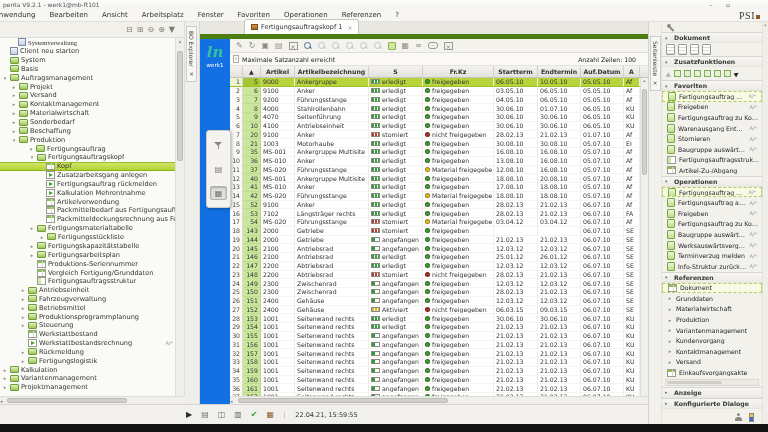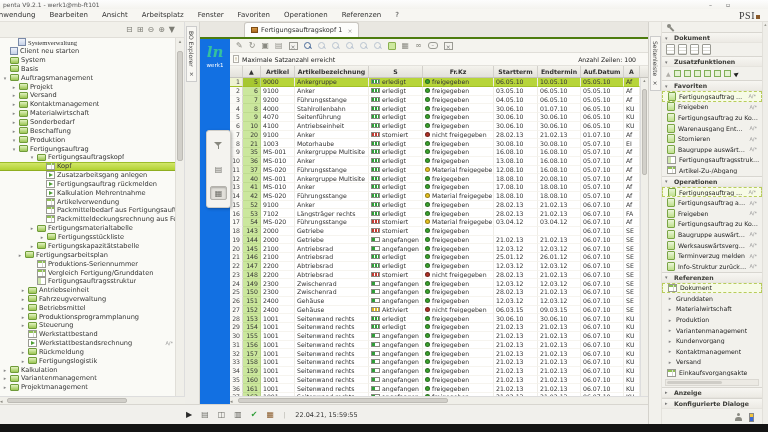--- a/index.html
+++ b/index.html
@@ -33,21 +33,21 @@
   border-left:1px solid #e0ded8;font-size:5px;color:#8a8a82;text-align:center}
 #tree-vthumb{margin:7px 1px 0;height:110px;background:#d2d0ca;border:1px solid #bdbbb5;border-radius:2px}
 #bo-strip{position:absolute;top:0;right:0;width:15px;bottom:0;background:#efeee9;border-left:1px solid #ddd}
 #bo-tab{writing-mode:vertical-rl;font-size:6px;color:#444;background:#f8f7f3;border:1px solid #ccc;
   margin:4px 1px 0;padding:4px 1px;display:flex;gap:3px;align-items:center}
 #tree-hscroll{position:absolute;left:0;bottom:0;height:8px;width:185px;background:#f0efe9;
   border-top:1px solid #ddd;display:flex;align-items:center;font-size:5px;color:#8a8a82}
 #tree-hthumb{margin-left:4px;width:120px;height:5px;background:#d2d0ca;border:1px solid #bdbbb5;border-radius:2px}
 
 #center{position:absolute;left:200px;top:22px;right:120px;height:382px;background:#e9e7e1}
-#tabstrip{height:17px;background:#e9e7e1;border-bottom:2px solid #4d7c0f;display:flex;
+#tabstrip{height:17px;background:#e9e7e1;border-bottom:5px solid #4d7c0f;display:flex;
   align-items:flex-end;padding-left:44px}
 #tab{background:#fdfdfb;border:1px solid #c9c6c0;border-bottom:none;border-radius:3px 3px 0 0;
   display:flex;align-items:center;gap:3px;font-size:6.5px;padding:2px 6px;height:15px}
 .tab-cube{width:7px;height:6px;background:linear-gradient(#d89a46,#a8681e);border:1px solid #7c4c14;flex:0 0 auto}
 .tab-close{color:#999;font-size:6px;padding-left:2px}
 #bluebar{position:absolute;left:0;top:17px;width:30px;bottom:0;background:var(--blue)}
 #logo{color:#35c19e;font-family:"DejaVu Serif",serif;font-style:italic;font-weight:bold;
   font-size:15px;text-align:center;margin-top:5px;line-height:16px}
 #plant{color:#fff;font-size:5.5px;text-align:center;margin-top:2px}
 #sidetools{position:absolute;left:6px;top:108px;width:25px;background:#f4f3ef;border:1px solid #cfcdc7;
@@ -249,21 +249,21 @@
       <div class="tree-row" style="padding-left: 11px;">
         <span class="exp">▸</span>
         <span class="ti ti-folder"></span>
         <span class="tlbl">Beschaffung</span>
       </div>
       <div class="tree-row" style="padding-left: 11px;">
         <span class="exp">▾</span>
         <span class="ti ti-folder"></span>
         <span class="tlbl">Produktion</span>
       </div>
-      <div class="tree-row" style="padding-left: 11px;">
+      <div class="tree-row" style="padding-left: 28px;">
         <span class="exp">▾</span>
         <span class="ti ti-folder"></span>
         <span class="tlbl">Fertigungsauftrag</span>
       </div>
       <div class="tree-row" style="padding-left: 29px;">
         <span class="exp">▾</span>
         <span class="ti ti-folder"></span>
         <span class="tlbl">Fertigungsauftragskopf</span>
       </div>
       <div class="tree-row sel" style="padding-left: 38px;">
@@ -309,21 +309,21 @@
       <div class="tree-row" style="padding-left: 39px;">
         <span class="exp">▸</span>
         <span class="ti ti-folder"></span>
         <span class="tlbl">Fertigungsstückliste</span>
       </div>
       <div class="tree-row" style="padding-left: 29px;">
         <span class="exp">▸</span>
         <span class="ti ti-folder"></span>
         <span class="tlbl">Fertigungskapazitätstabelle</span>
       </div>
-      <div class="tree-row" style="padding-left: 17px;">
+      <div class="tree-row" style="padding-left: 29px;">
         <span class="exp">▸</span>
         <span class="ti ti-folder"></span>
         <span class="tlbl">Fertigungsarbeitsplan</span>
       </div>
       <div class="tree-row" style="padding-left: 29px;">
         <span class="exp"></span>
         <span class="ti ti-table"></span>
         <span class="tlbl">Produktions-Seriennummer</span>
       </div>
       <div class="tree-row" style="padding-left: 29px; align-items: flex-end;">

